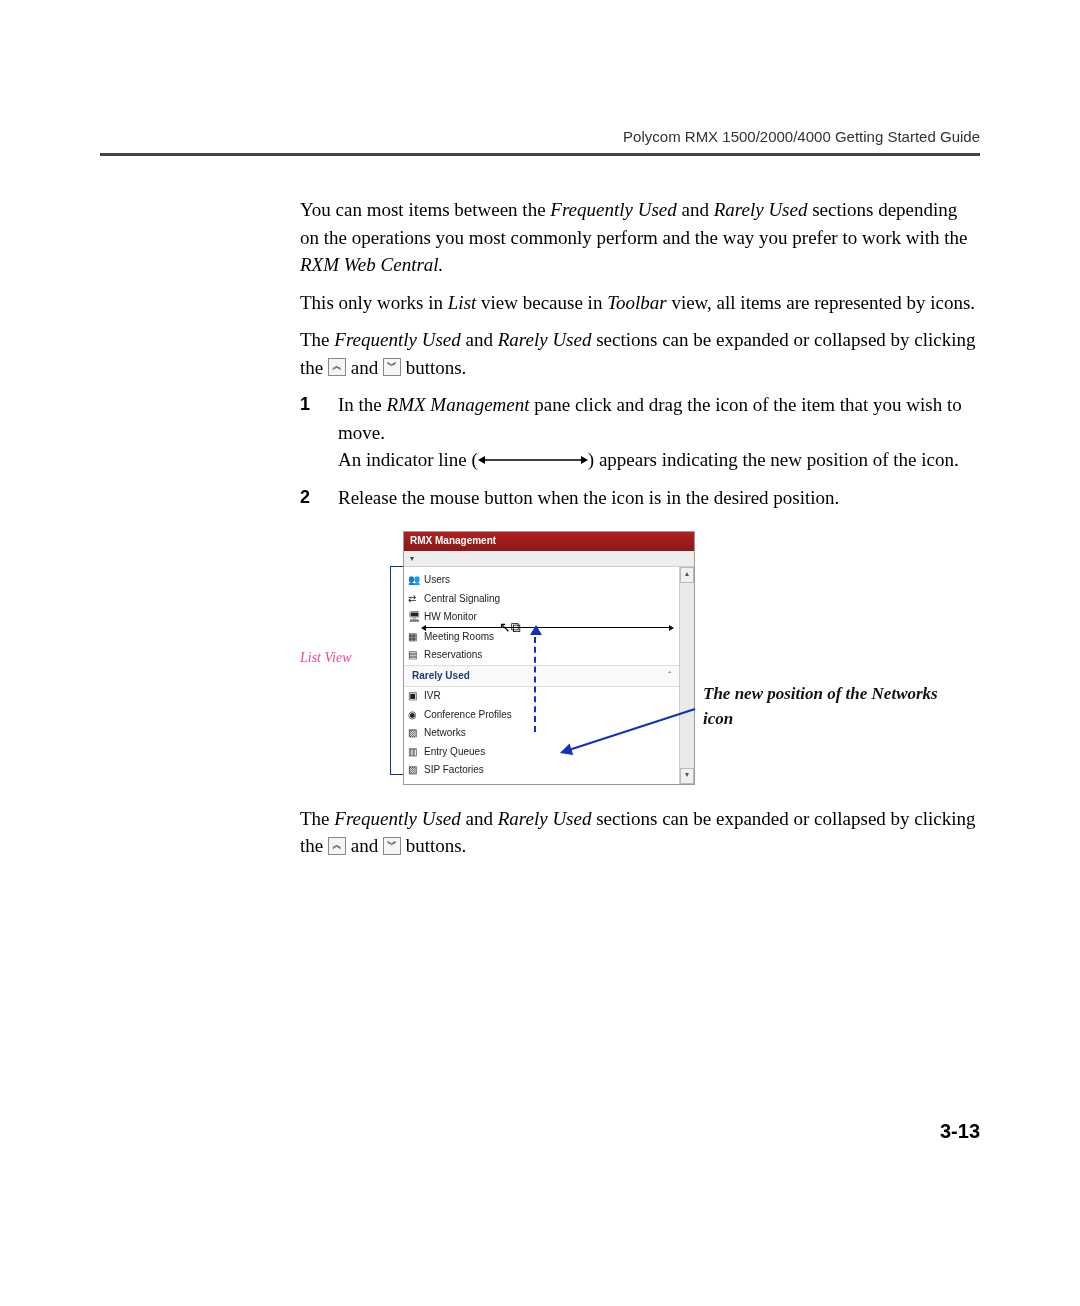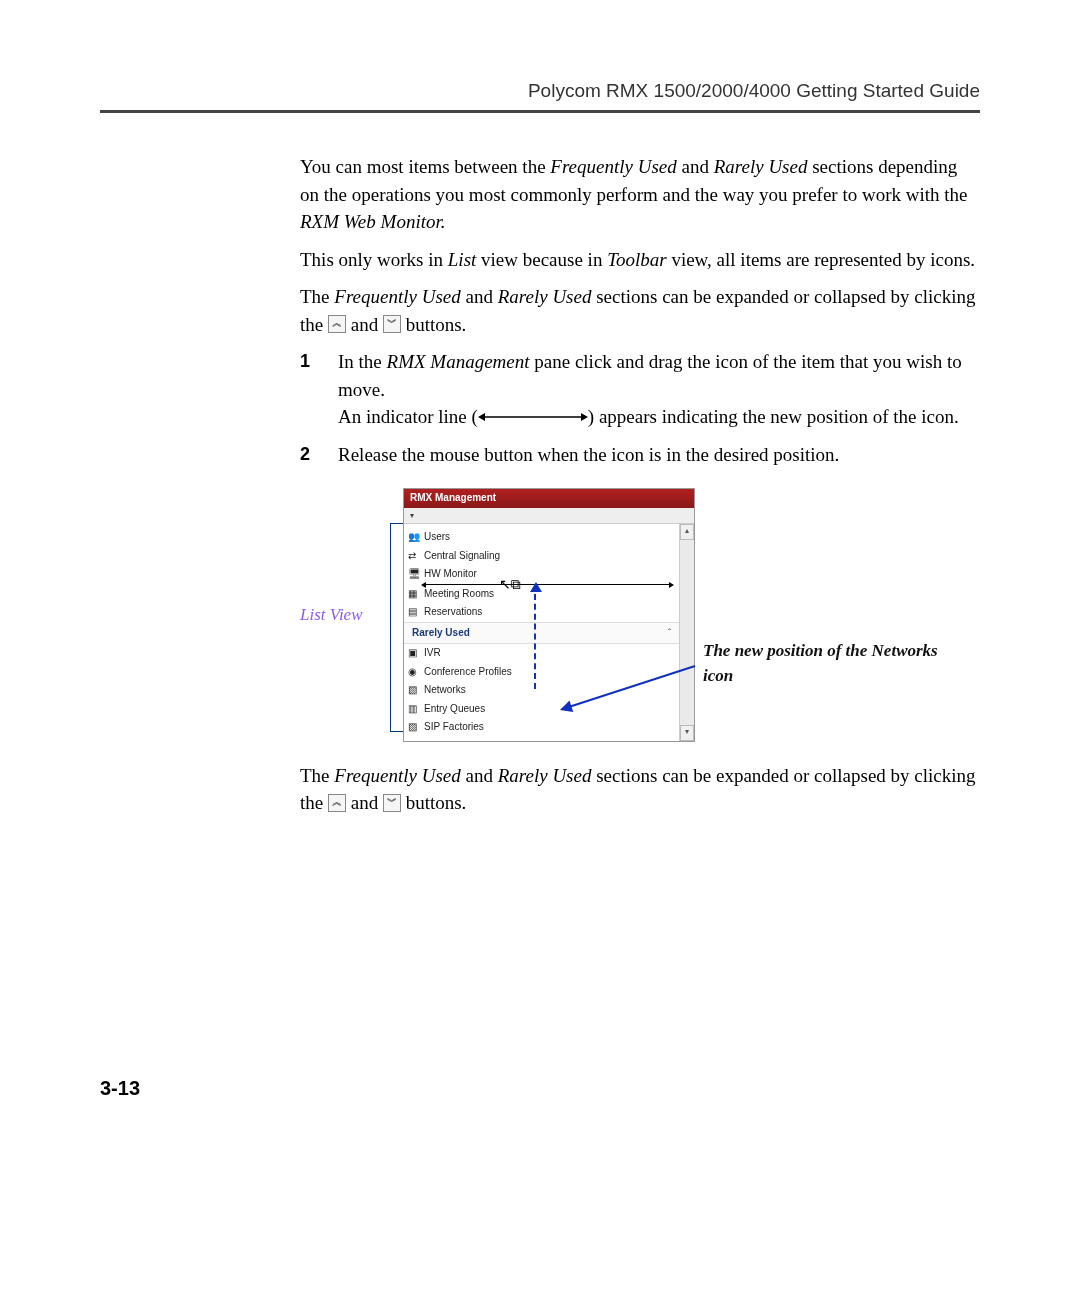--- a/index.html
+++ b/index.html
@@ -10,23 +10,24 @@
     color: #000;
     width: 1080px;
   }
   .page {
     padding: 80px 100px 60px 100px;
     box-sizing: border-box;
   }
   .header {
     text-align: right;
     font-family: "Century Gothic", Futura, sans-serif;
-    font-size: 19px;
+    font-size: 15px;
     color: #333;
     margin-bottom: 8px;
+    margin-top: 48px;
   }
   .hr {
     border: none;
     border-top: 3px solid #444;
     margin: 0 0 40px 0;
   }
   .content {
     margin-left: 200px;
     font-size: 19px;
     line-height: 1.45;
@@ -71,24 +72,24 @@
     position: relative;
     top: -3px;
   }
   .figure-area {
     display: flex;
     align-items: center;
     margin: 20px 0 20px 0;
   }
   .label-left {
     font-style: italic;
-    font-size: 17px;
+    font-size: 14px;
     width: 90px;
     text-align: left;
-    color: #8b5cf6;
+    color: #ec4899;
   }
   .bracket {
     width: 12px;
     align-self: stretch;
     border-left: 1.5px solid #003a7a;
     border-top: 1.5px solid #003a7a;
     border-bottom: 1.5px solid #003a7a;
     margin-top: 35px;
     margin-bottom: 10px;
   }
@@ -229,38 +230,39 @@
     border-right: 12px solid #1030c0;
   }
   .callout-text {
     position: absolute;
     top: 24px;
     left: 8px;
     width: 250px;
     font-weight: bold;
   }
   .page-num {
+    text-align: right;
     font-family: "Arial Black", Arial, sans-serif;
     font-weight: 900;
     font-size: 20px;
     margin-top: 260px;
     margin-right: 0;
   }
 </style>
 </head>
 <body>
 
 <div class="page">
   <div class="header">Polycom RMX 1500/2000/4000 Getting Started Guide</div>
   <hr class="hr">
 
   <div class="content">
 
     <p class="para">
-      <span>You can most items between the </span><span class="italic">Frequently Used</span><span> and </span><span class="italic">Rarely Used</span><span> sections depending on the operations you most commonly perform and the way you prefer to work with the </span><span class="italic">RXM Web Monitor.</span>
+      <span>You can most items between the </span><span class="italic">Frequently Used</span><span> and </span><span class="italic">Rarely Used</span><span> sections depending on the operations you most commonly perform and the way you prefer to work with the </span><span class="italic">RXM Web Central.</span>
     </p>
 
     <p class="para">
       <span>This only works in </span><span class="italic">List</span><span> view because in </span><span class="italic">Toolbar</span><span> view, all items are represented by icons.</span>
     </p>
 
 
     <p class="para">
       <span>The </span><span class="italic">Frequently Used</span><span> and </span><span class="italic">Rarely Used</span><span> sections can be expanded or collapsed by clicking the </span>
       <span class="inline-btn">︽</span>

